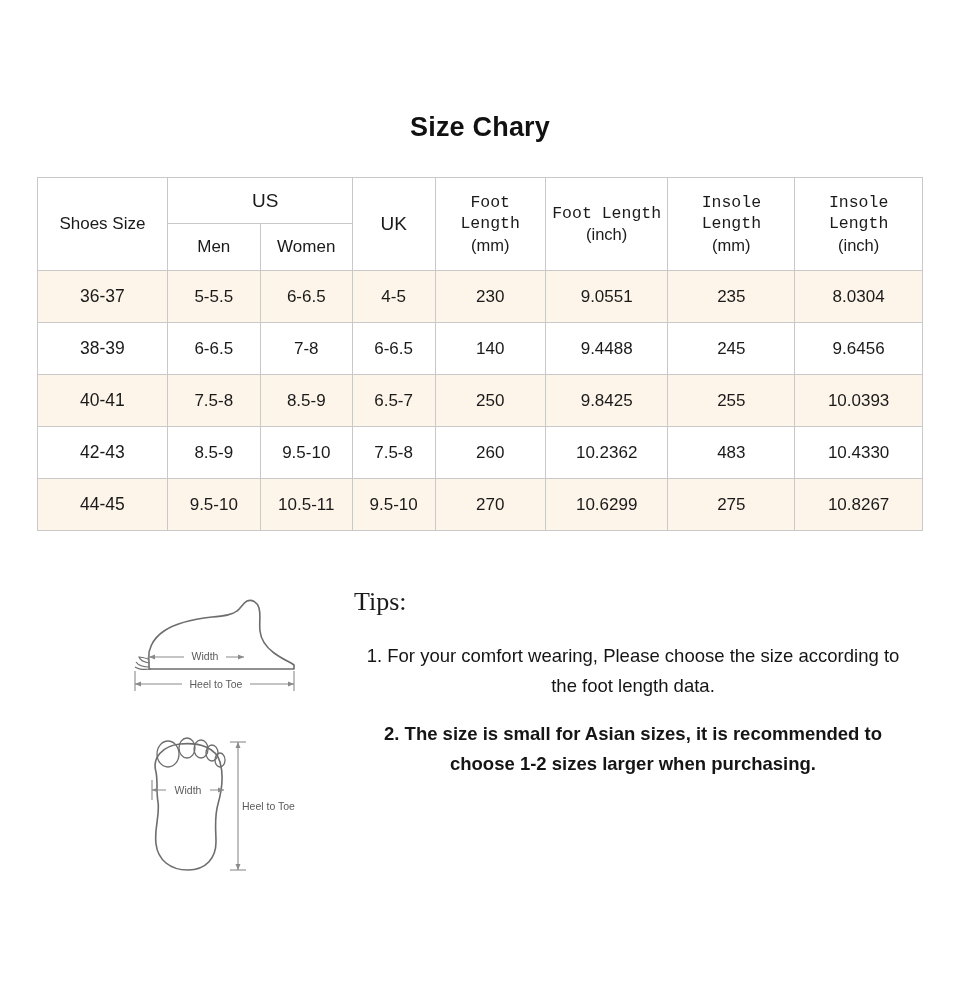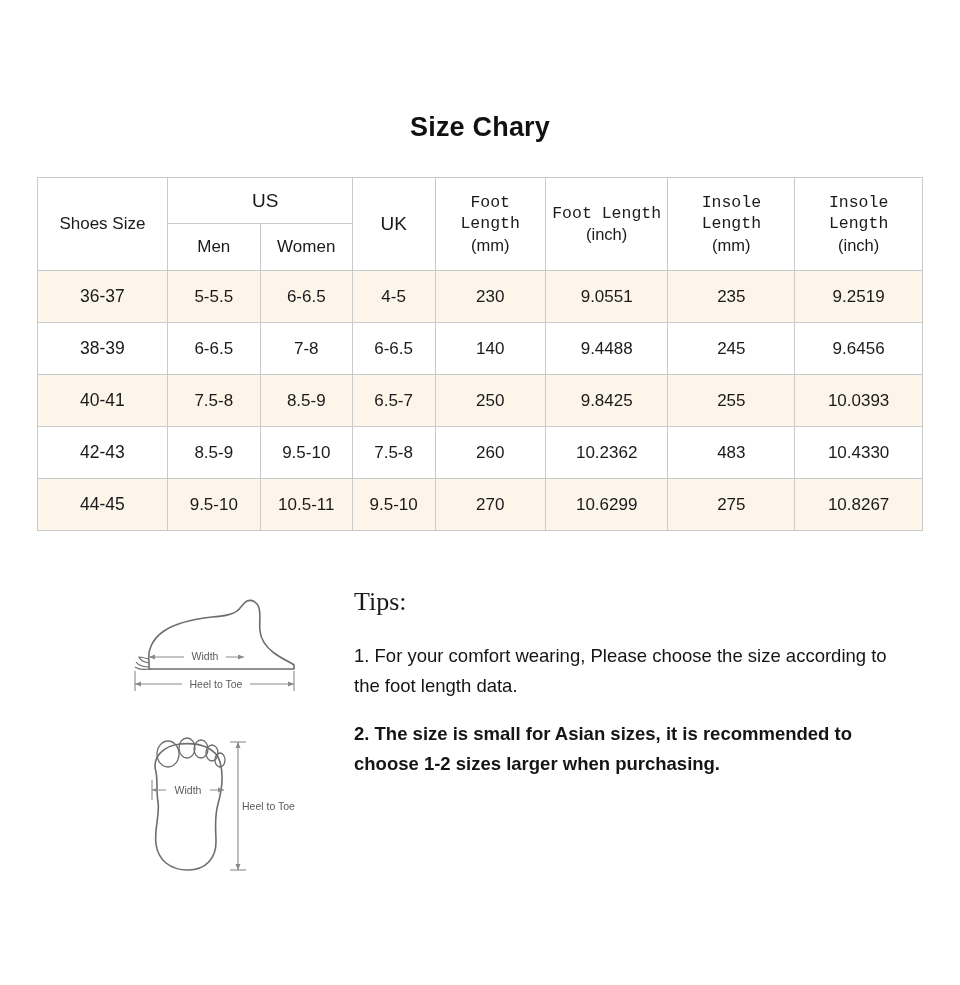--- a/index.html
+++ b/index.html
@@ -111,20 +111,21 @@
     margin: 0 0 24px 0;
     font-weight: normal;
     font-family: Liberation Serif, serif;
   }
   .tip {
     font-size: 18.5px;
     line-height: 1.62;
     color: #151515;
     margin-bottom: 16px;
     max-width: 558px;
+    text-align: center;
   }
   .tip.bold { font-weight: bold; }
 
   svg text {
     font-family: "Liberation Sans", sans-serif;
     fill: #5b5b5b;
   }
 </style>
 </head>
 <body>
@@ -174,21 +175,21 @@
       </thead>
       <tbody>
         <tr>
           <td class="first">36-37</td>
           <td>5-5.5</td>
           <td>6-6.5</td>
           <td>4-5</td>
           <td>230</td>
           <td>9.0551</td>
           <td>235</td>
-          <td>9.2519</td>
+          <td>8.0304</td>
         </tr>
         <tr>
           <td class="first">38-39</td>
           <td>6-6.5</td>
           <td>7-8</td>
           <td>6-6.5</td>
           <td>140</td>
           <td>9.4488</td>
           <td>245</td>
           <td>9.6456</td>

